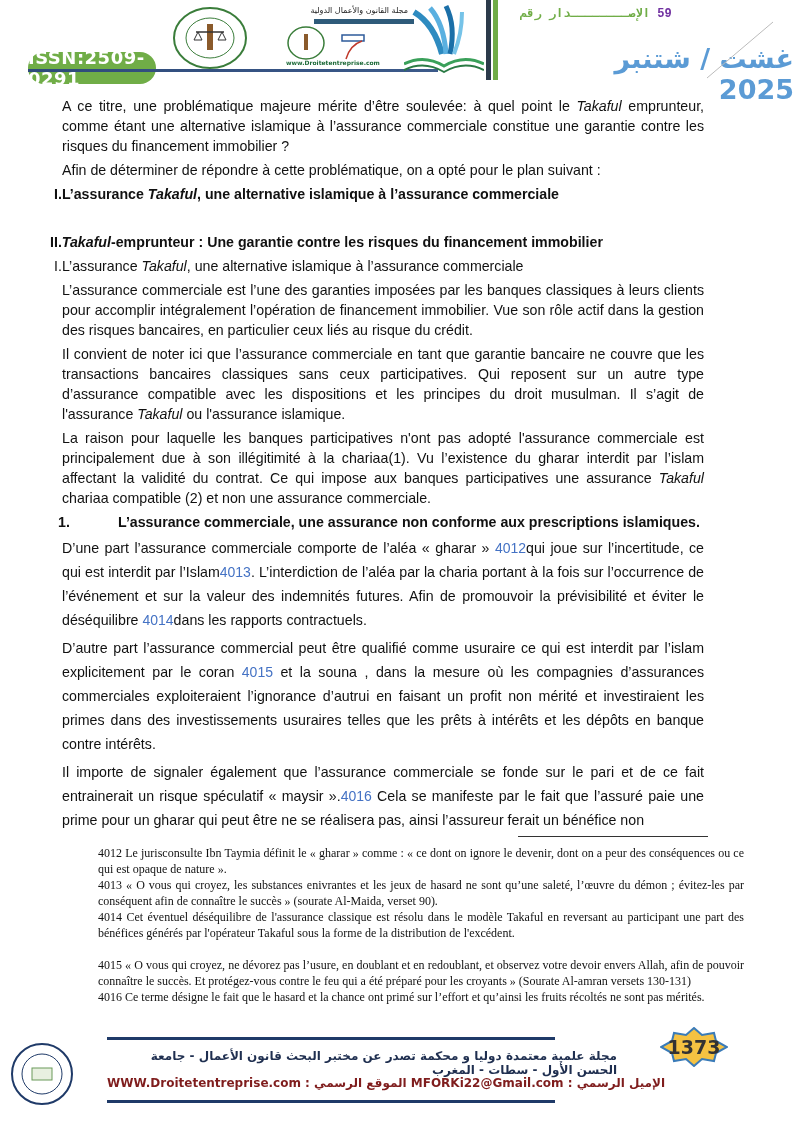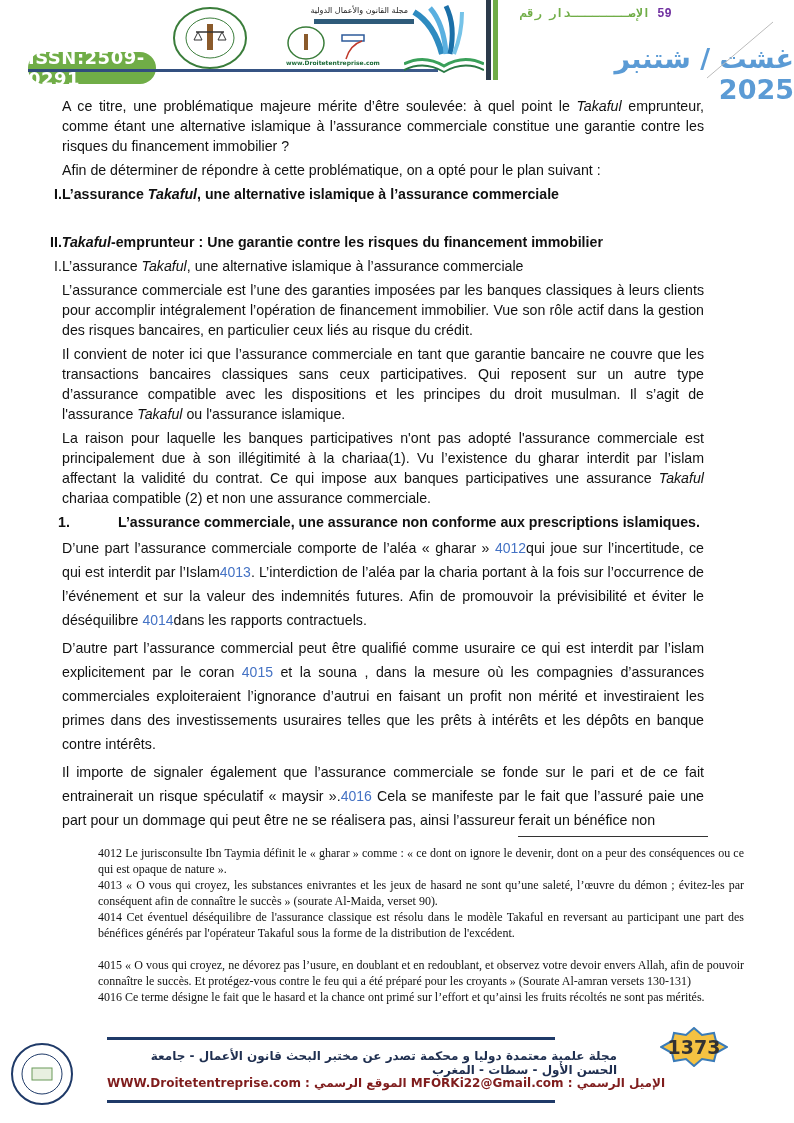--- a/index.html
+++ b/index.html
@@ -110,21 +110,21 @@
   <p class="p" style="margin-left:-4px"><span>I.L’assurance </span><span class="it">Takaful</span><span>, une alternative islamique à l’assurance commerciale</span></p>
   <p class="p">L’assurance commerciale  est l’une des garanties  imposées par les banques classiques  à leurs clients pour accomplir  intégralement l’opération  de financement  immobilier. Vue son rôle actif dans la gestion des risques bancaires, en particulier ceux liés au risque du crédit.</p>
   <p class="p"><span>Il convient de noter ici que l’assurance commerciale en tant que garantie bancaire ne couvre que les transactions bancaires classiques sans ceux participatives. Qui reposent sur un autre type d’assurance compatible avec les dispositions et les principes du droit musulman. Il s’agit de l'assurance </span><span class="it">Takaful</span><span> ou l'assurance islamique.</span></p>
   <p class="p"><span>La raison pour laquelle les banques participatives n'ont pas adopté l'assurance commerciale est principalement due à son illégitimité à la chariaa(1). Vu l’existence du gharar interdit par l’islam affectant la validité du contrat. Ce qui impose aux banques participatives une assurance </span><span class="it">Takaful</span><span> chariaa compatible (2) et non une assurance commerciale.</span></p>
   <div class="numhead" style="margin-left:-7px">
     <span class="num">1.</span>
     <span>L’assurance commerciale, une assurance non conforme aux prescriptions islamiques.</span>
   </div>
   <p class="p lh24"><span>D’une part l’assurance commerciale  comporte  de l’aléa «  gharar » </span><span class="fn-ref">4012</span><span>qui joue sur l’incertitude, ce qui est interdit par l’Islam</span><span class="fn-ref">4013</span><span>.  L’interdiction  de l’aléa par la charia portant à la fois sur l’occurrence de l’événement et sur la valeur des indemnités futures.  Afin de promouvoir la prévisibilité et éviter le déséquilibre </span><span class="fn-ref">4014</span><span>dans les rapports contractuels.</span></p>
   <p class="p lh24" style="margin-top:2px"><span>D’autre part l’assurance commercial peut être qualifié comme  usuraire  ce qui est interdit par l’islam explicitement par le coran </span><span class="fn-ref">4015</span><span> et la souna , dans la mesure où les compagnies d’assurances commerciales exploiteraient l’ignorance d’autrui en faisant un profit non mérité et investiraient les primes dans des investissements usuraires telles que les prêts à intérêts et les dépôts en banque contre intérêts.</span></p>
-  <p class="p lh24"><span>Il importe de signaler également que l’assurance commerciale  se fonde sur le pari et de ce fait entrainerait un risque spéculatif « maysir ».</span><span class="fn-ref">4016</span><span> Cela se manifeste par le fait que l’assuré paie une part pour un dommage qui peut être ne se réalisera pas, ainsi l’assureur ferait un bénéfice non</span></p>
+  <p class="p lh24"><span>Il importe de signaler également que l’assurance commerciale  se fonde sur le pari et de ce fait entrainerait un risque spéculatif « maysir ».</span><span class="fn-ref">4016</span><span> Cela se manifeste par le fait que l’assuré paie une prime pour un gharar qui peut être ne se réalisera pas, ainsi l’assureur ferait un bénéfice non</span></p>
 </div>
 
 <div class="fn-rule"></div>
 <div class="footnotes">
   <p class="fn">4012 Le jurisconsulte Ibn Taymia définit le « gharar » comme : « ce dont on ignore le devenir, dont on a peur des conséquences ou ce qui est opaque de nature ».</p>
   <p class="fn">4013 « O vous qui croyez, les substances enivrantes et les jeux de hasard ne sont qu’une saleté, l’œuvre du démon ; évitez-les par conséquent afin de connaître le succès » (sourate Al-Maida, verset 90).</p>
   <p class="fn">4014 Cet éventuel déséquilibre de l'assurance classique est résolu dans le modèle Takaful en reversant au participant une part des bénéfices générés par l'opérateur Takaful sous la forme de la distribution de l'excédent.</p>
   <div class="fn-gap"></div>
   <p class="fn">4015 « O vous qui croyez, ne dévorez pas l’usure, en doublant et en redoublant, et observez votre devoir envers Allah, afin de pouvoir connaître le succès. Et protégez-vous contre le feu qui a été préparé pour les croyants » (Sourate Al-amran versets 130-131)</p>
   <p class="fn">4016 Ce terme désigne le fait que le hasard et la chance ont primé sur l’effort et qu’ainsi les fruits récoltés ne sont pas mérités.</p>

